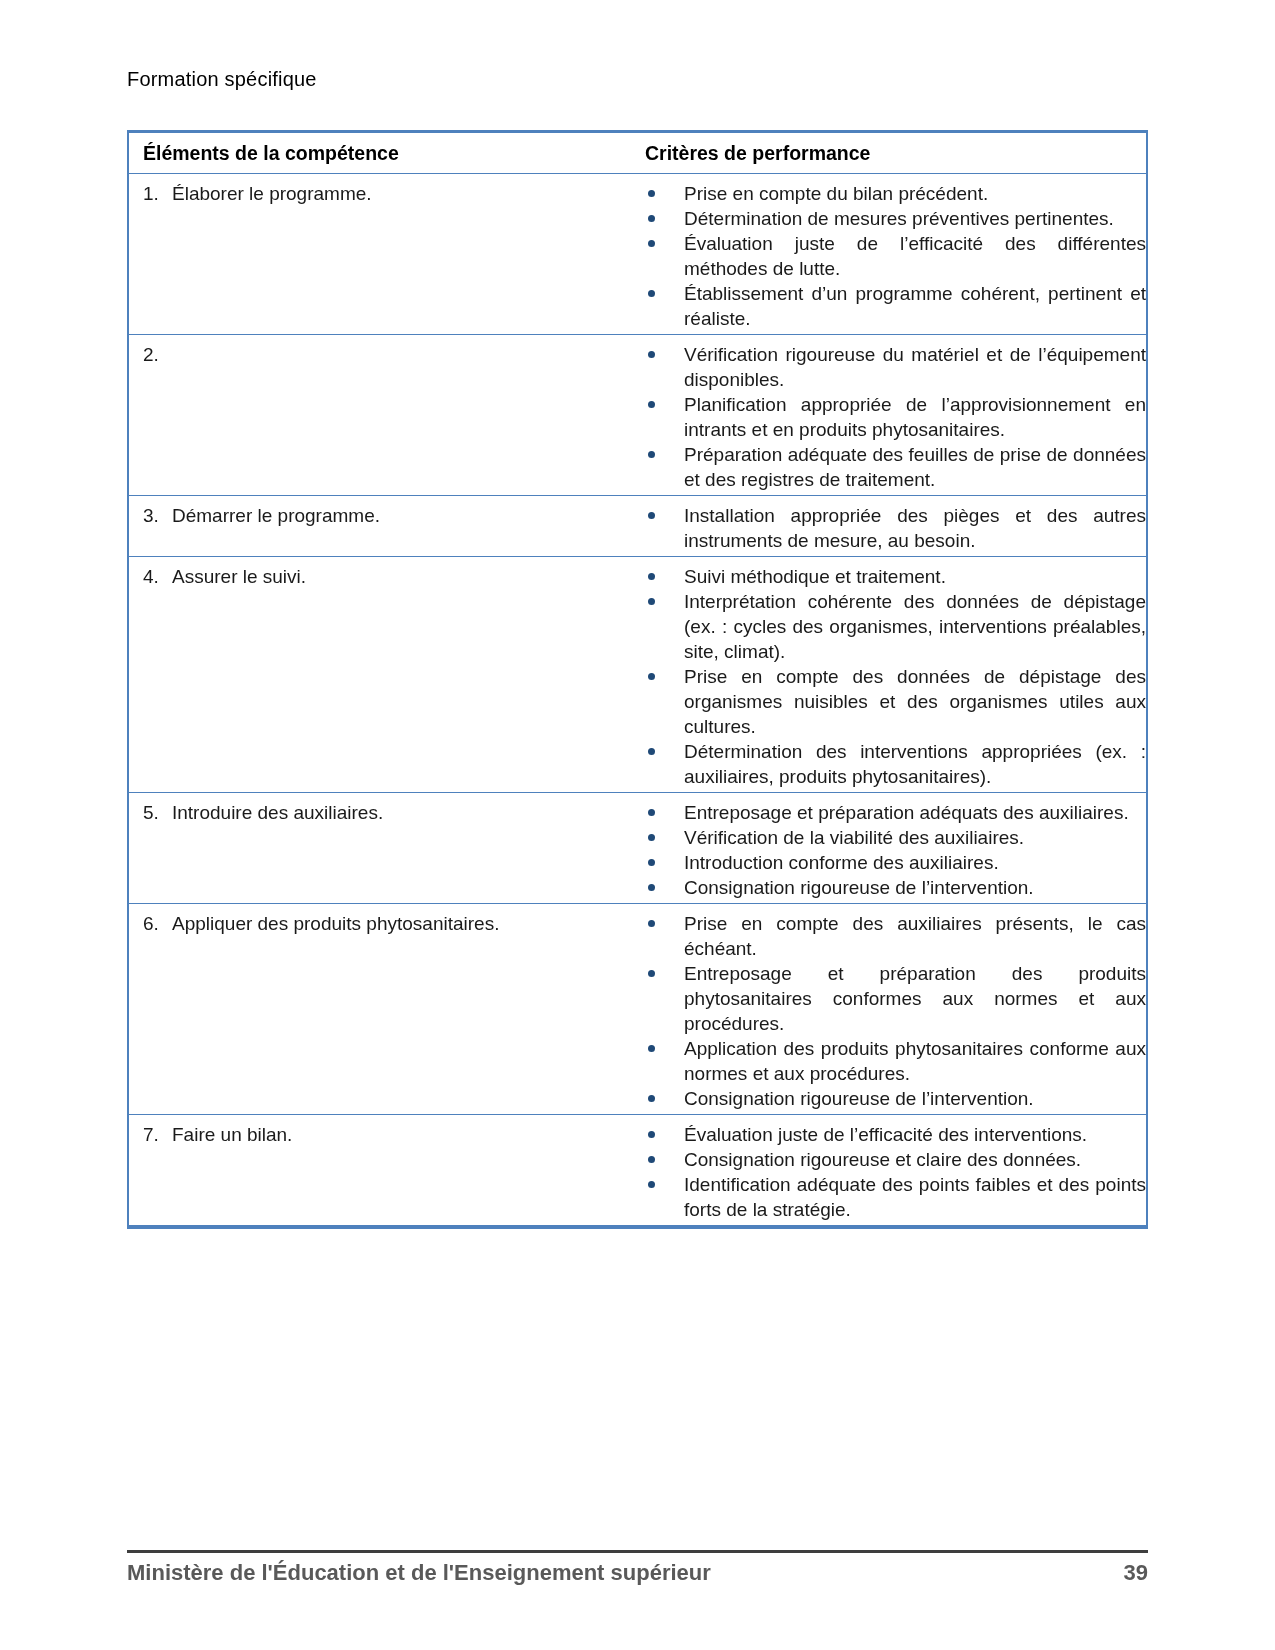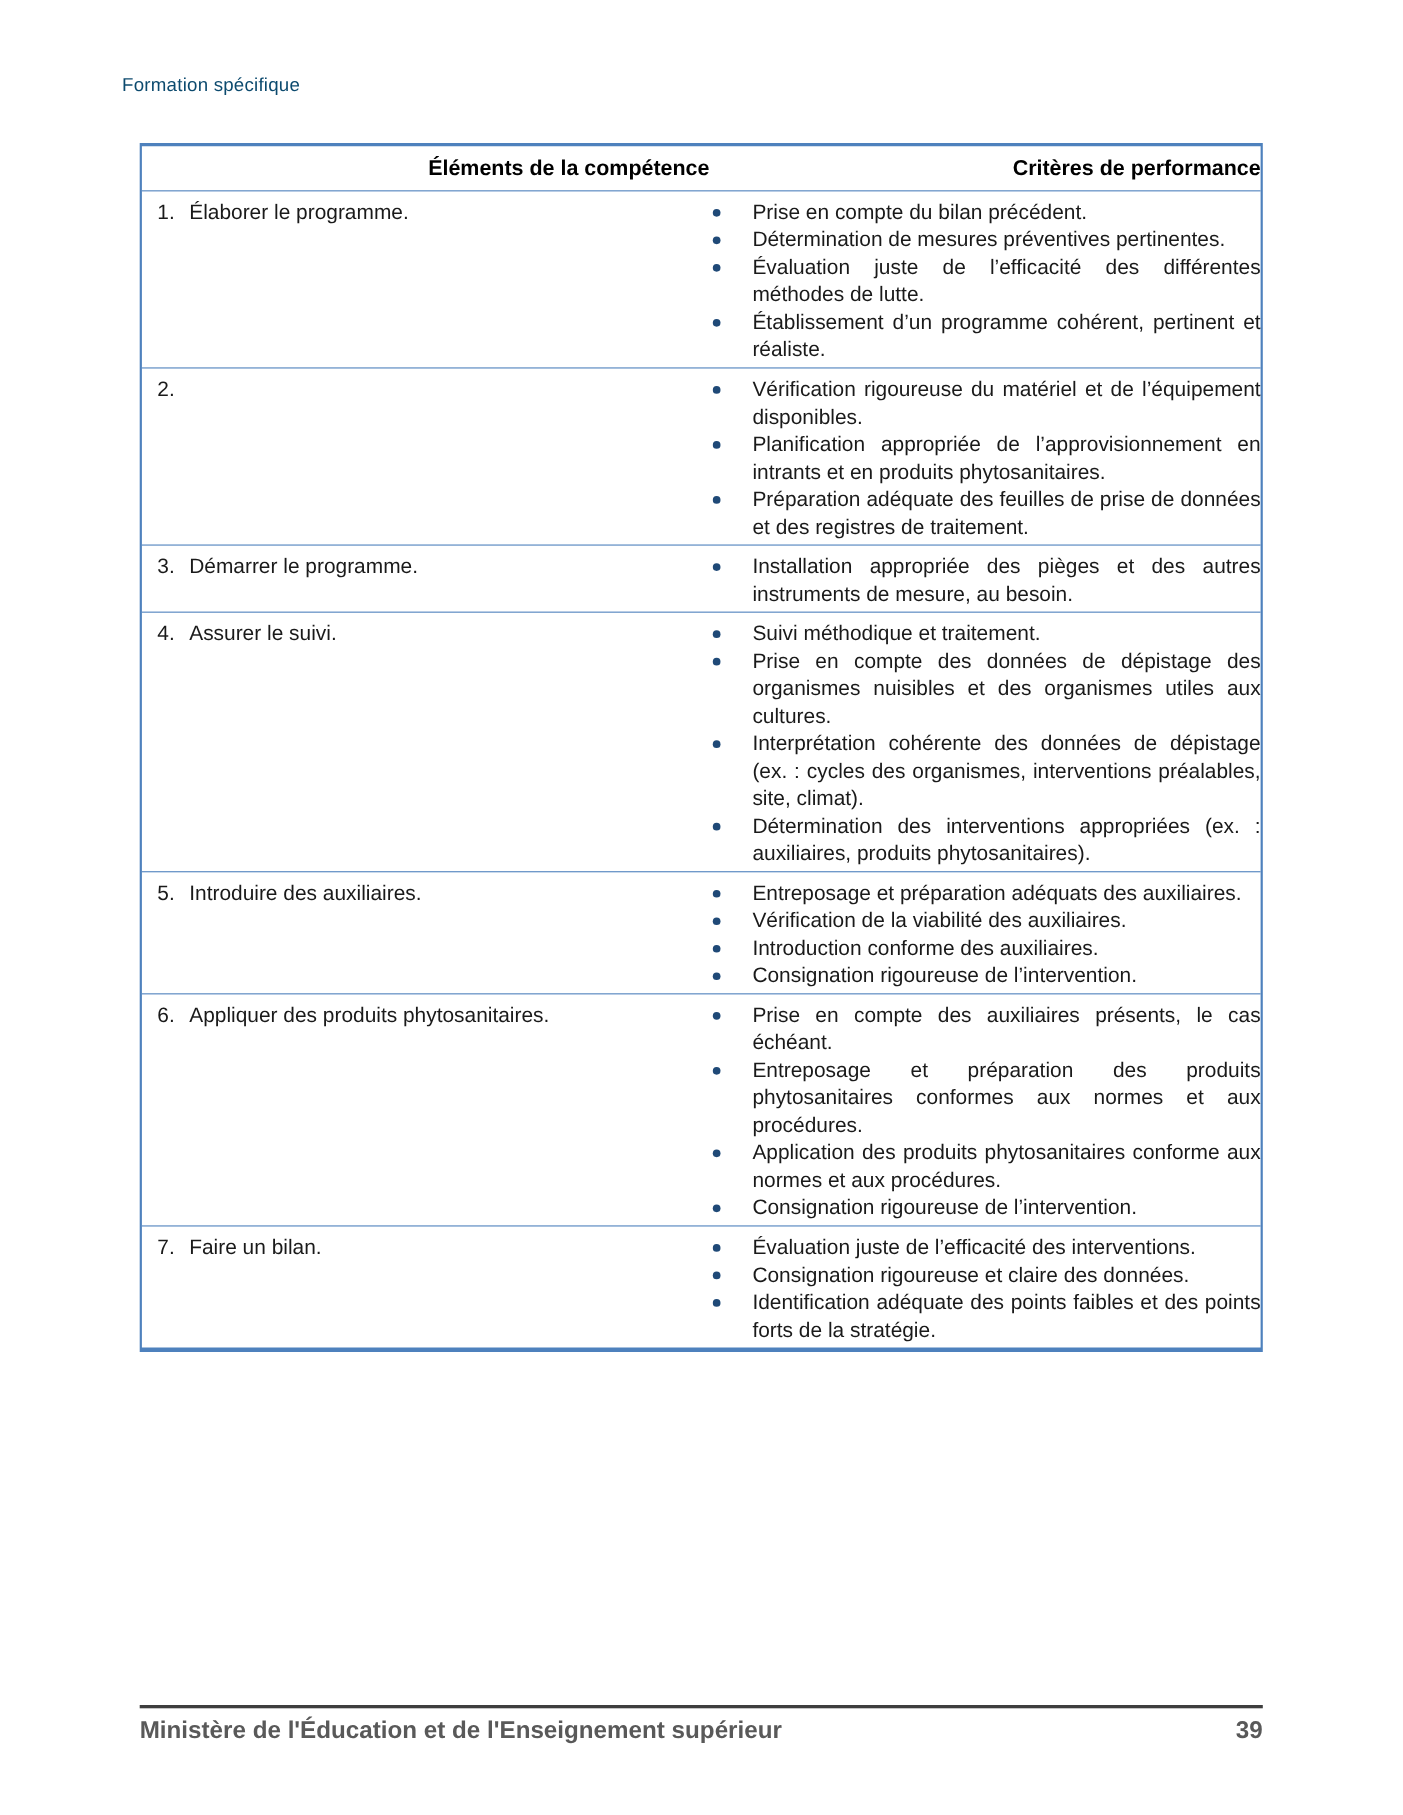--- a/index.html
+++ b/index.html
@@ -2,34 +2,34 @@
 <html lang="fr"><head>
 <meta charset="utf-8">
 <style>
   html,body{margin:0;padding:0;}
   body{
     width:1275px;height:1650px;position:relative;background:#ffffff;
     font-family:"Liberation Sans","DejaVu Sans",sans-serif;
     color:#1a1a1a;-webkit-font-smoothing:antialiased;
   }
   .page-label{
-    position:absolute;left:111px;top:68px;
-    font-size:17px;color:#0c4a6e;letter-spacing:0.2px;
+    position:absolute;left:127px;top:68px;
+    font-size:20px;color:#000000;letter-spacing:0.2px;
   }
   .comp-table{
     position:absolute;left:127px;top:130px;width:1021px;
     border:2px solid #4e81bd;border-top:3px solid #4e81bd;border-bottom:4px solid #4e81bd;
     box-sizing:border-box;background:#fff;
   }
   .thead{
     display:grid;grid-template-columns:516px 1fr;
     border-bottom:1.5px solid #4e81bd;
     padding:9px 0 8px 0;
   }
-  .th{font-weight:bold;font-size:19.5px;color:#000;text-align:right;}
+  .th{font-weight:bold;font-size:19.5px;color:#000;}
   .th.c1{padding-left:14px;}
   .row{
     display:grid;grid-template-columns:516px 1fr;
     border-bottom:1.5px solid #4e81bd;
     padding:7px 0 3px 0;
   }
   .row:last-child{border-bottom:none;}
   .cell1{
     display:grid;grid-template-columns:29px 1fr;
     padding-left:14px;font-size:19px;line-height:25px;
@@ -130,25 +130,25 @@
       <span>4.</span>
       <span>Assurer le suivi.</span>
     </div>
     <div class="cell2">
       <div class="crit-item">
           <span class="bullet-dot"></span>
           <span class="crit-text">Suivi méthodique et traitement.</span>
         </div>
       <div class="crit-item">
           <span class="bullet-dot"></span>
+          <span class="crit-text">Interprétation cohérente des données de dépistage (ex. : cycles des organismes, interventions préalables, site, climat).</span>
+        </div>
+      <div class="crit-item">
+          <span class="bullet-dot"></span>
           <span class="crit-text">Prise en compte des données de dépistage des organismes nuisibles et des organismes utiles aux cultures.</span>
-        </div>
-      <div class="crit-item">
-          <span class="bullet-dot"></span>
-          <span class="crit-text">Interprétation cohérente des données de dépistage (ex. : cycles des organismes, interventions préalables, site, climat).</span>
         </div>
       <div class="crit-item">
           <span class="bullet-dot"></span>
           <span class="crit-text">Détermination des interventions appropriées (ex. : auxiliaires, produits phytosanitaires).</span>
         </div>
     </div>
   </div>
 
   <div class="row">
     <div class="cell1">

